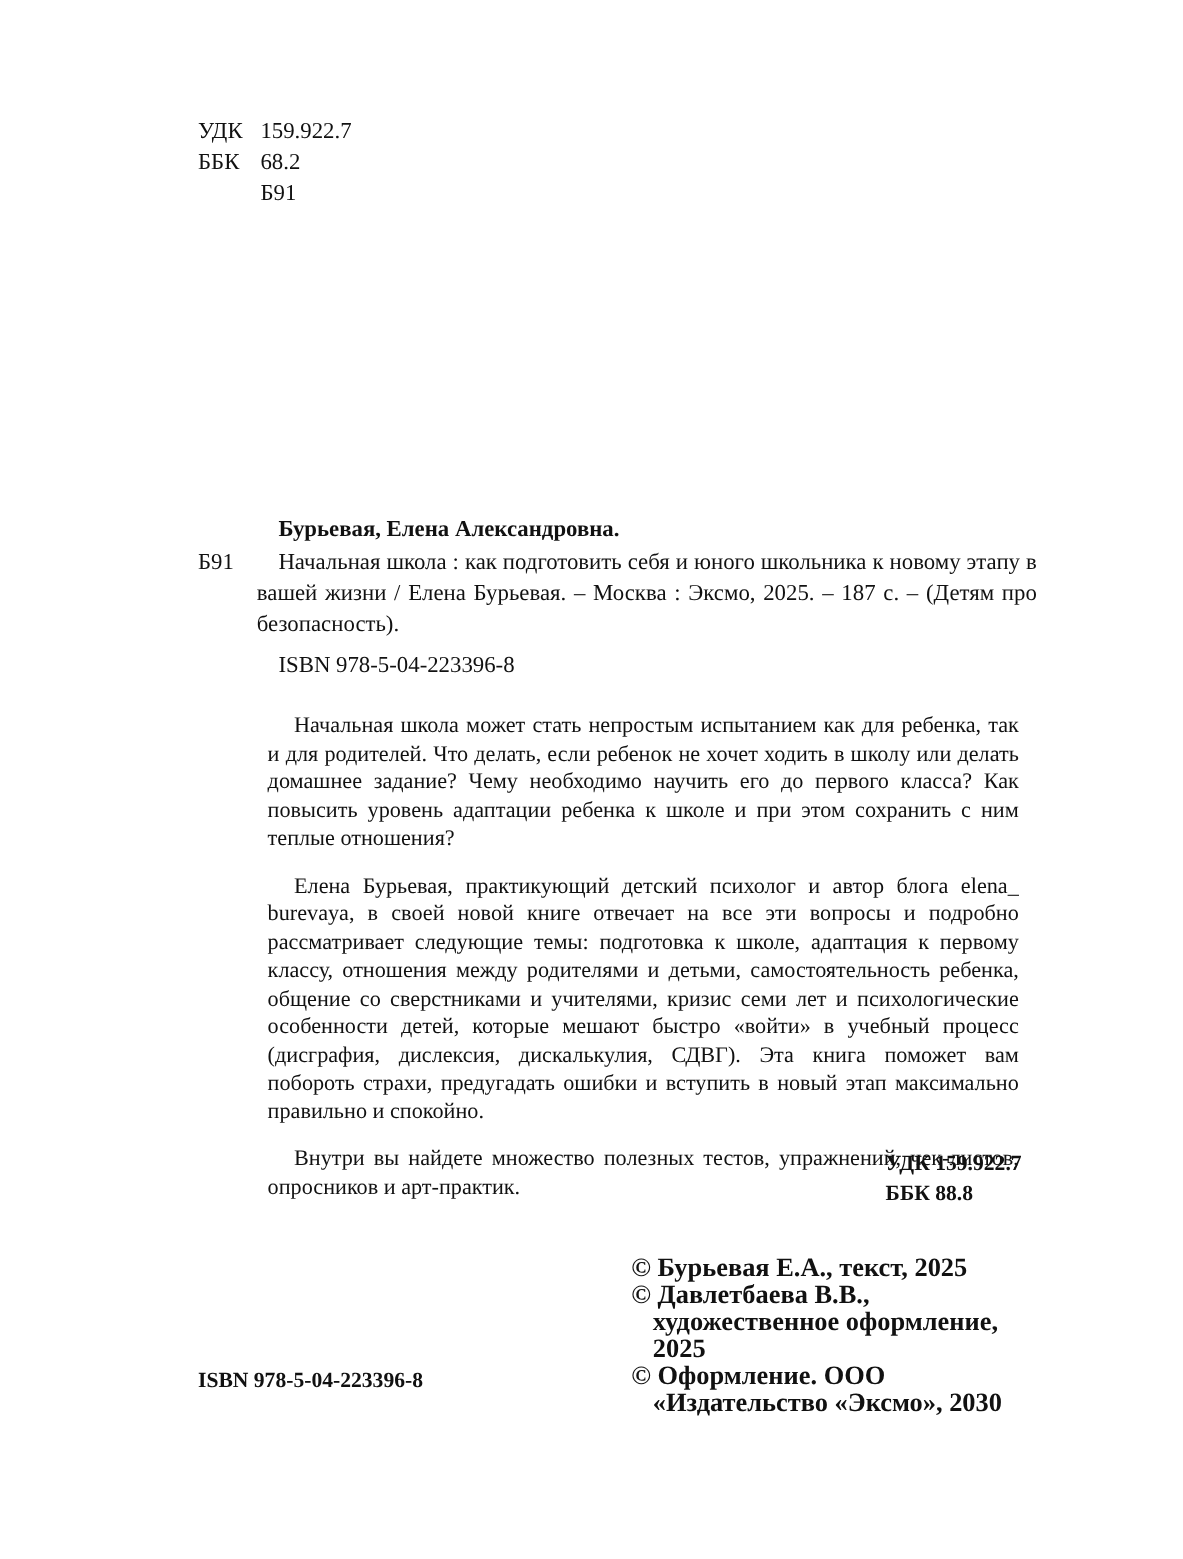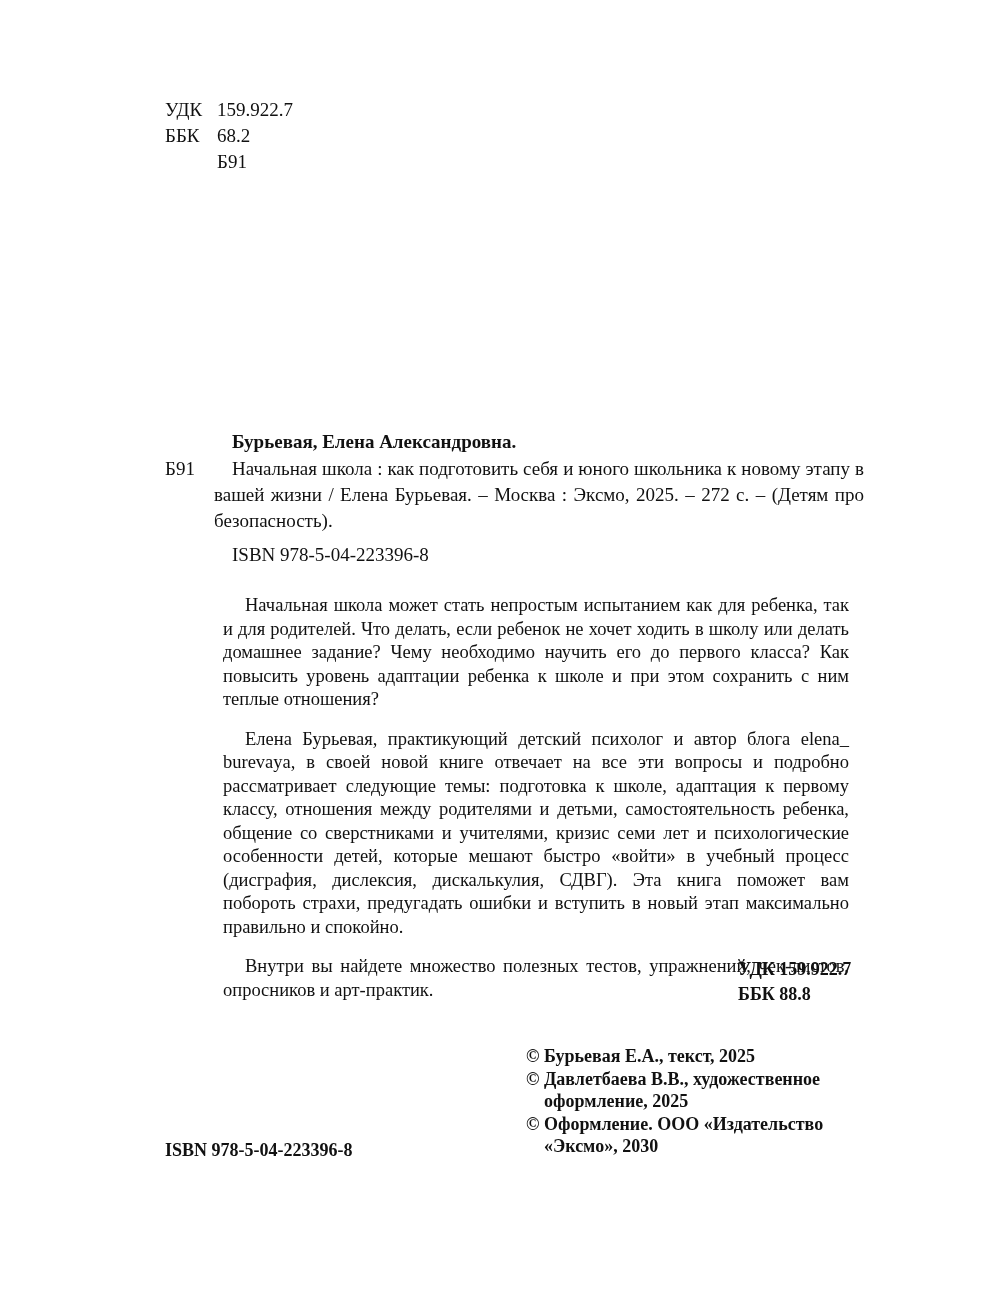--- a/index.html
+++ b/index.html
@@ -63,21 +63,21 @@
     }
     .udk-bottom {
       left: 738px; top: 957px;
       font-size: 18px;
       font-weight: bold;
       line-height: 25px;
     }
     .copyrights {
       left: 526px; top: 1045px;
       width: 345px;
-      font-size: 18px;
+      font-size: 22px;
       font-weight: bold;
       line-height: 22.5px;
     }
     .copyrights .item {
       padding-left: 18px;
       text-indent: -18px;
     }
     .isbn-bottom {
       left: 165px; top: 1138px;
       font-size: 18px;
@@ -95,21 +95,21 @@
   <div class="row">
     <span class="lbl">ББК</span><span>68.2</span>
   </div>
   <div class="row">
     <span class="indent"></span><span>Б91</span>
   </div>
 </div>
 
 <div class="abs author">Бурьевая, Елена Александровна.</div>
 <div class="abs bibcode">Б91</div>
-<div class="abs bib">Начальная школа : как подготовить себя и юного школьника к новому этапу в вашей жизни / Елена Бурьевая. – Москва : Эксмо, 2025. – 272 с. – (Детям про безопасность).</div>
+<div class="abs bib">Начальная школа : как подготовить себя и юного школьника к новому этапу в вашей жизни / Елена Бурьевая. – Москва : Эксмо, 2025. – 187 с. – (Детям про безопасность).</div>
 <div class="abs isbn-top">ISBN 978-5-04-223396-8</div>
 
 <div class="abs annotation">
   <p>Начальная школа может стать непростым испытанием как для ребенка, так и для родителей. Что делать, если ребенок не хочет ходить в школу или делать домашнее задание? Чему необходимо научить его до первого класса? Как повысить уровень адаптации ребенка к школе и при этом сохранить с ним теплые отношения?</p>
   <p>Елена Бурьевая, практикующий детский психолог и автор блога elena_ burevaya, в своей новой книге отвечает на все эти вопросы и подробно рассматривает следующие темы: подготовка к школе, адаптация к первому классу, отношения между родителями и детьми, самостоятельность ребенка, общение со сверстниками и учителями, кризис семи лет и психологические особенности детей, которые мешают быстро «войти» в учебный процесс (дисграфия, дислексия, дискалькулия, СДВГ). Эта книга поможет вам побороть страхи, предугадать ошибки и вступить в новый этап максимально правильно и спокойно.</p>
   <p>Внутри вы найдете множество полезных тестов, упражнений, чек-листов, опросников и арт-практик.</p>
 </div>
 
 <div class="abs udk-bottom">
   <div>УДК 159.922.7</div>

